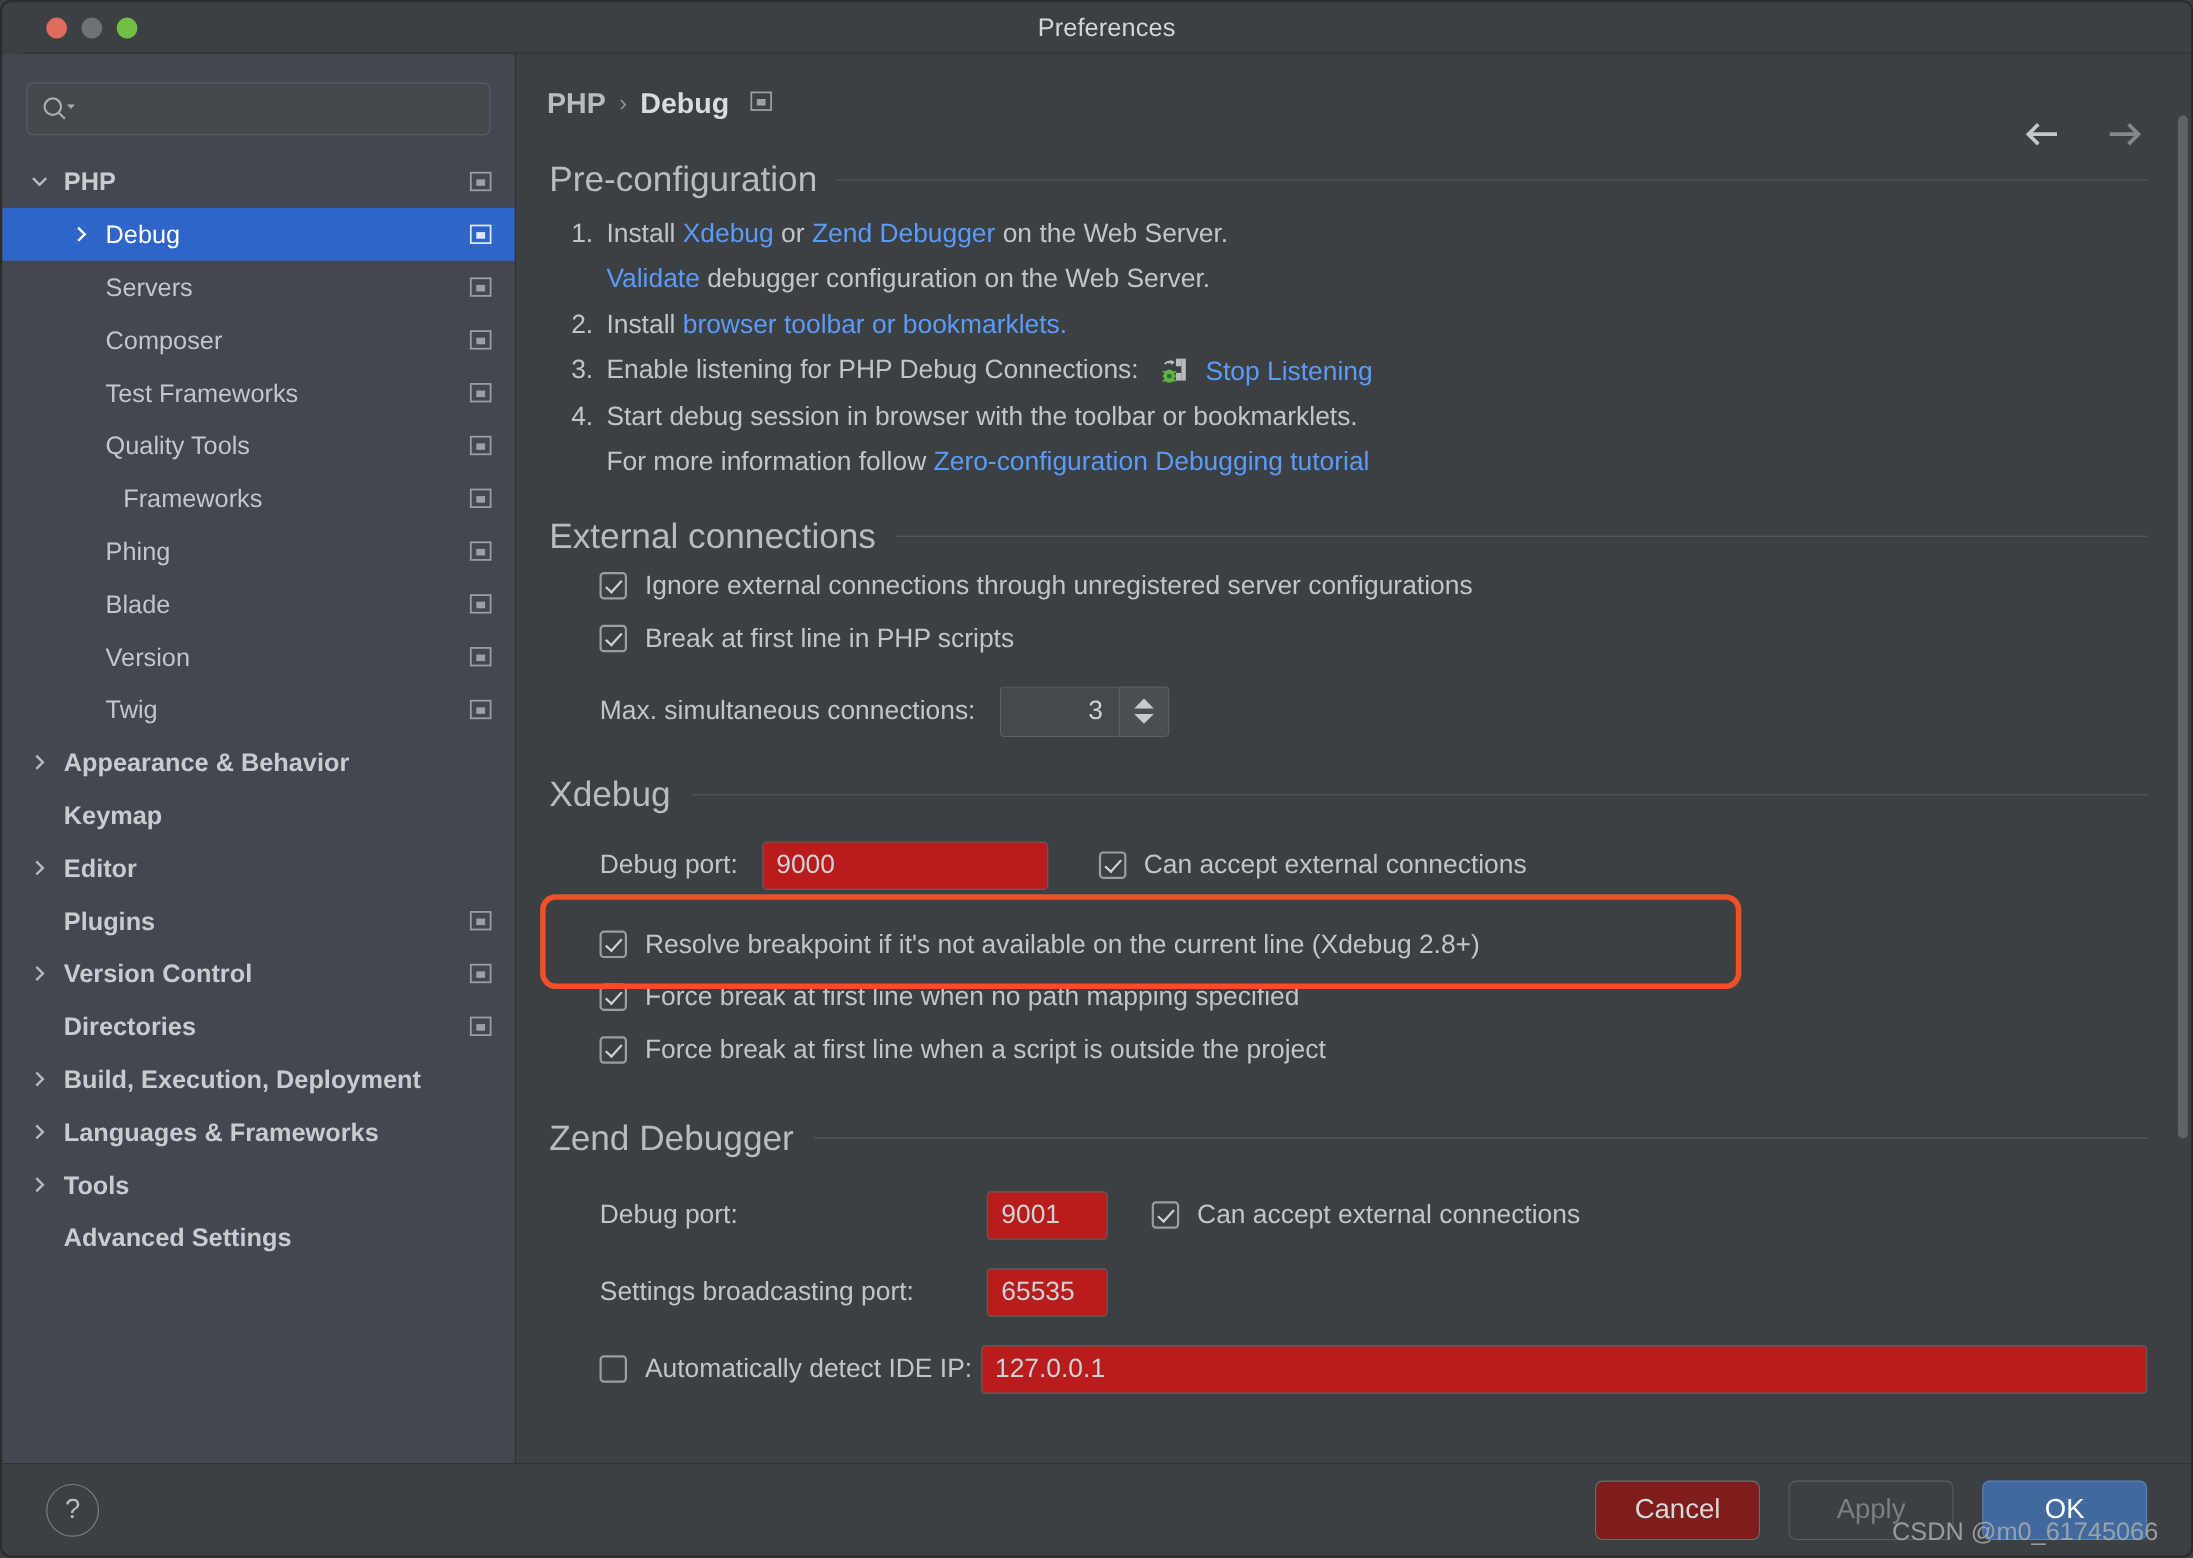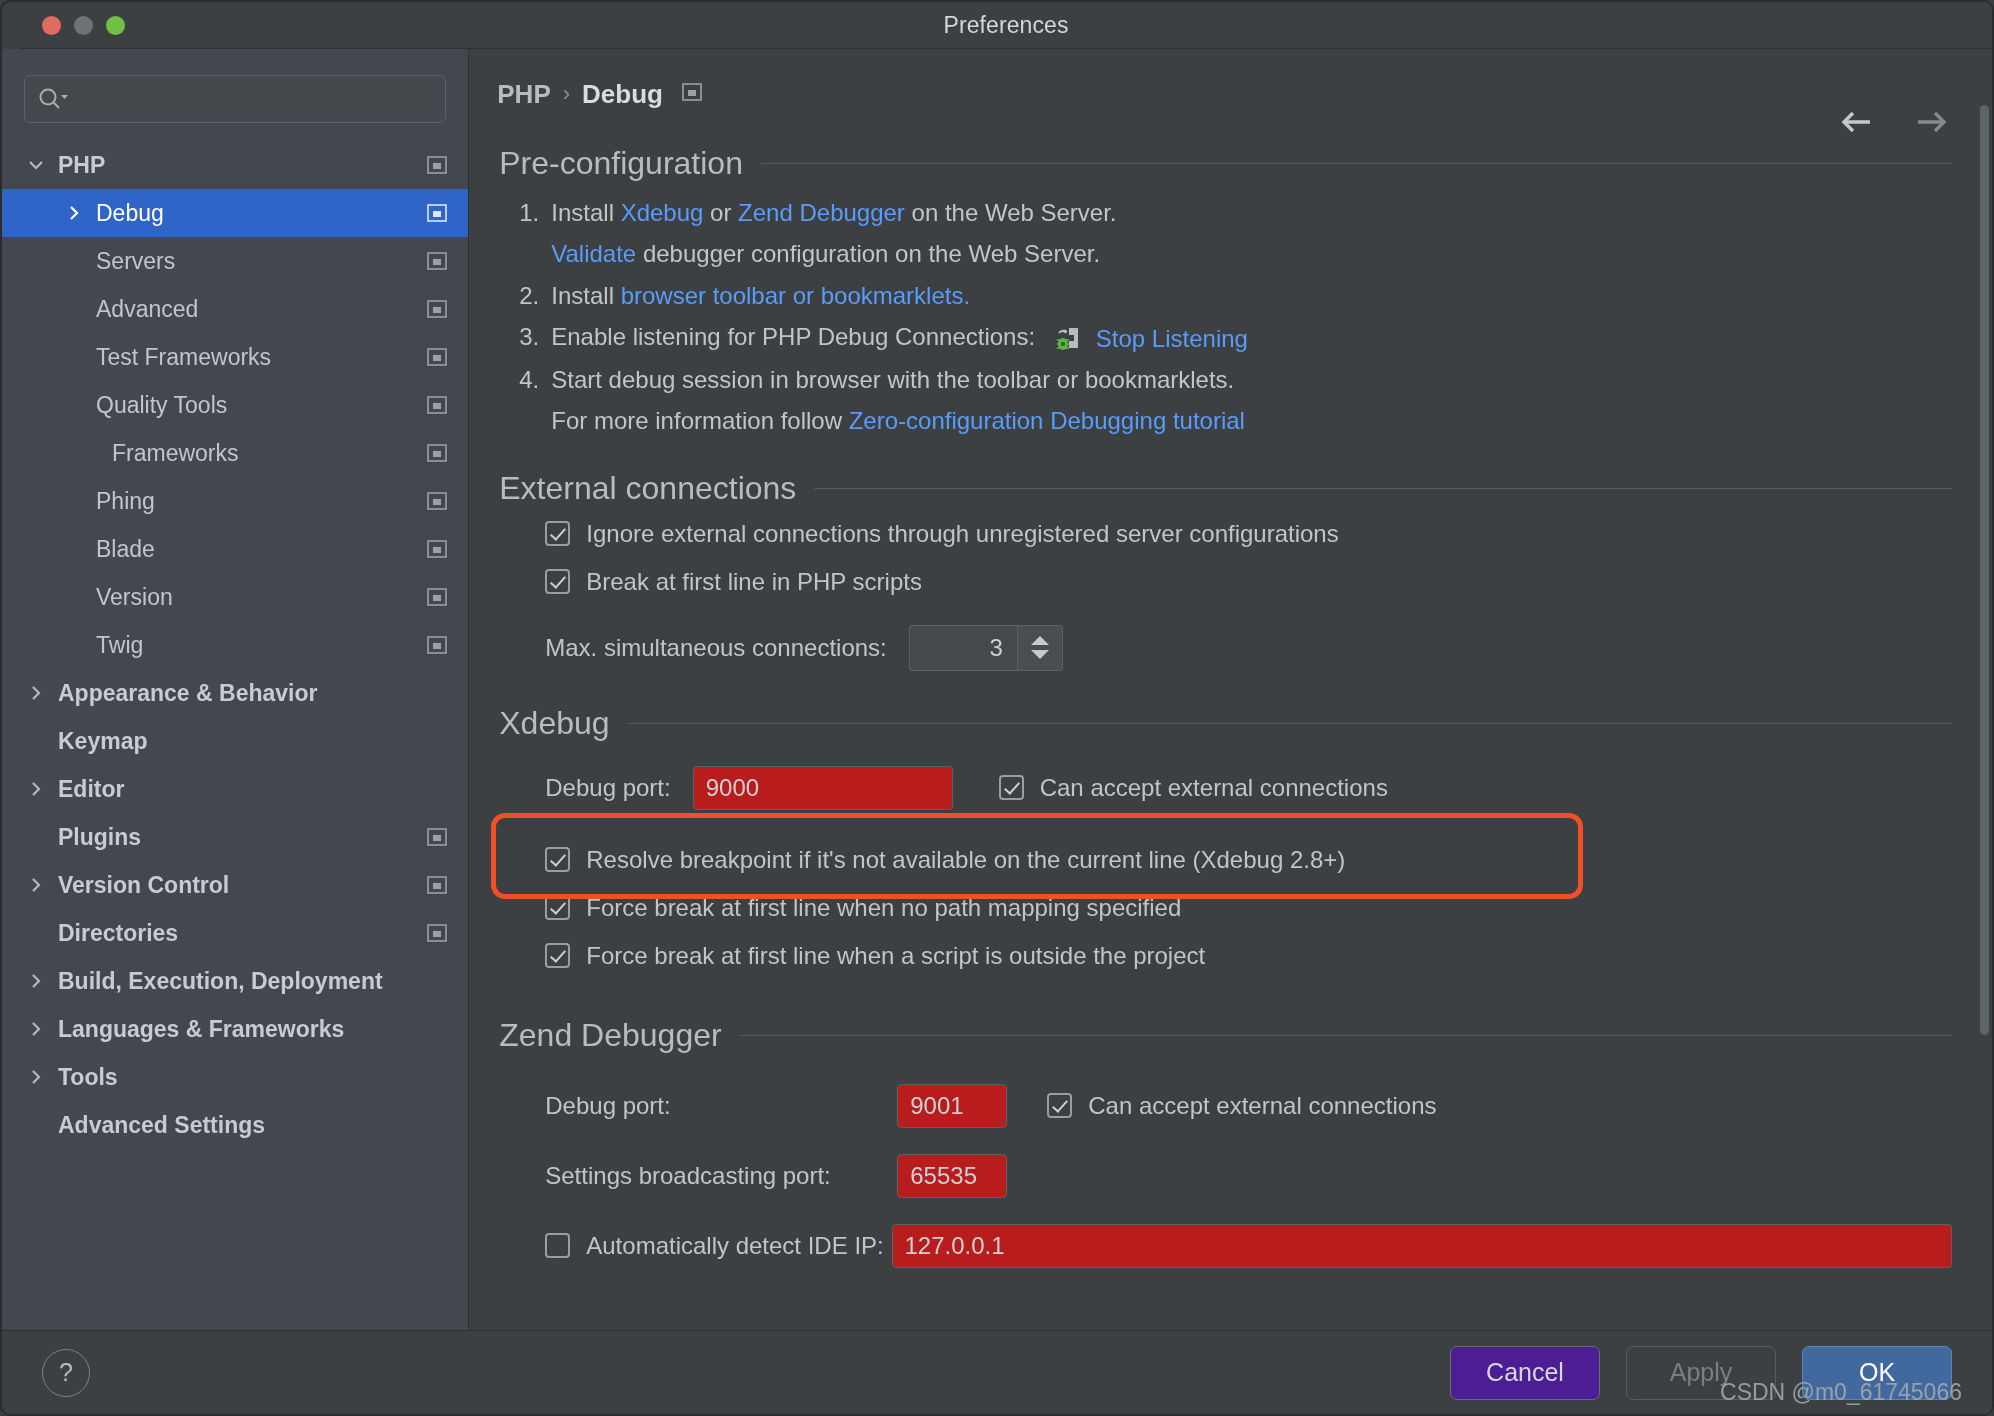--- a/index.html
+++ b/index.html
@@ -342,21 +342,21 @@
     height: 54px;
     border-radius: 7px;
     font-size: 25px;
     display: flex;
     align-items: center;
     justify-content: center;
     box-sizing: border-box;
     padding: 0 28px;
   }
   .btn.default {
-    background: #4c1d95;
+    background: #7f1d1d;
     border: 1px solid #6a6e71;
     color: #d6d9db;
   }
   .btn.disabled {
     background: transparent;
     border: 1px solid #5a5e61;
     color: #7b7f82;
   }
   .btn.primary {
     background: #41699e;
@@ -452,21 +452,21 @@
             <span class="tree-label">Servers</span>
             <span class="proj-icon">
               <svg width="22" height="20" viewBox="0 0 22 20">
                 <rect x="2" y="2" width="18" height="16" fill="none" stroke="#9aa0a4" stroke-width="1.6"></rect>
                 <rect x="7" y="8" width="8" height="6" fill="#9aa0a4"></rect>
               </svg>
             </span>
           </div>
           <div class="tree-row" style="padding-left: 62px;">
             <span class="arrow"></span>
-            <span class="tree-label">Advanced</span>
+            <span class="tree-label">Composer</span>
             <span class="proj-icon">
               <svg width="22" height="20" viewBox="0 0 22 20">
                 <rect x="2" y="2" width="18" height="16" fill="none" stroke="#9aa0a4" stroke-width="1.6"></rect>
                 <rect x="7" y="8" width="8" height="6" fill="#9aa0a4"></rect>
               </svg>
             </span>
           </div>
           <div class="tree-row" style="padding-left: 62px;">
             <span class="arrow"></span>
             <span class="tree-label">Test Frameworks</span>

